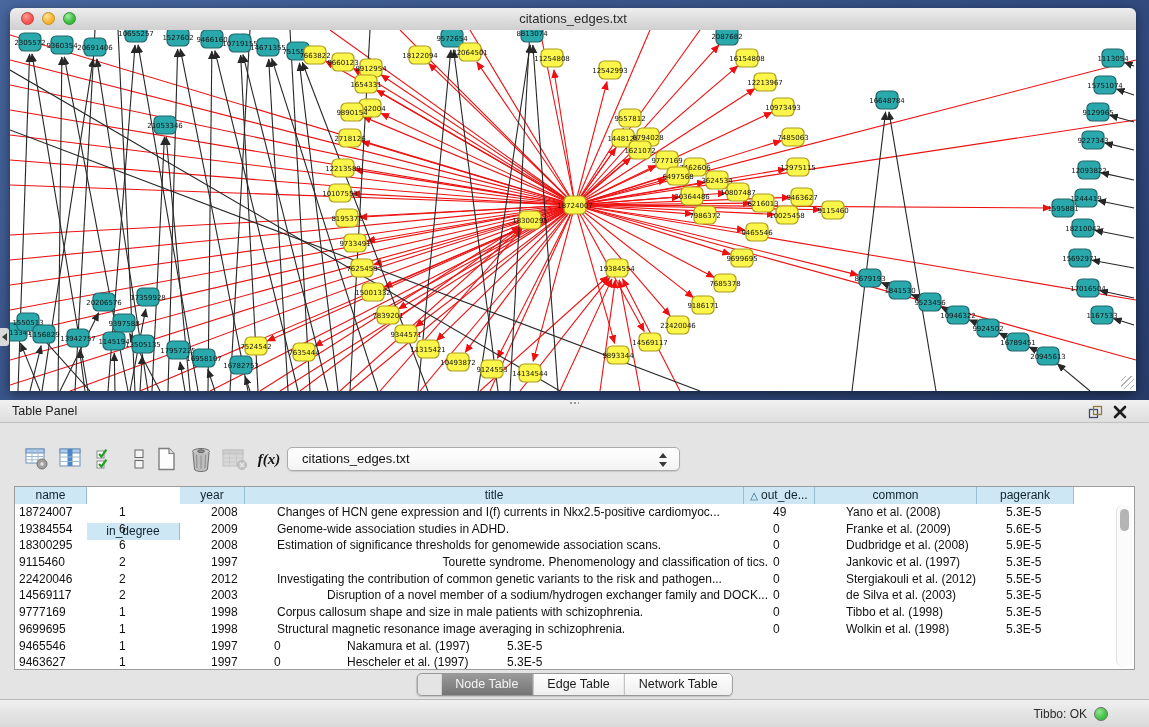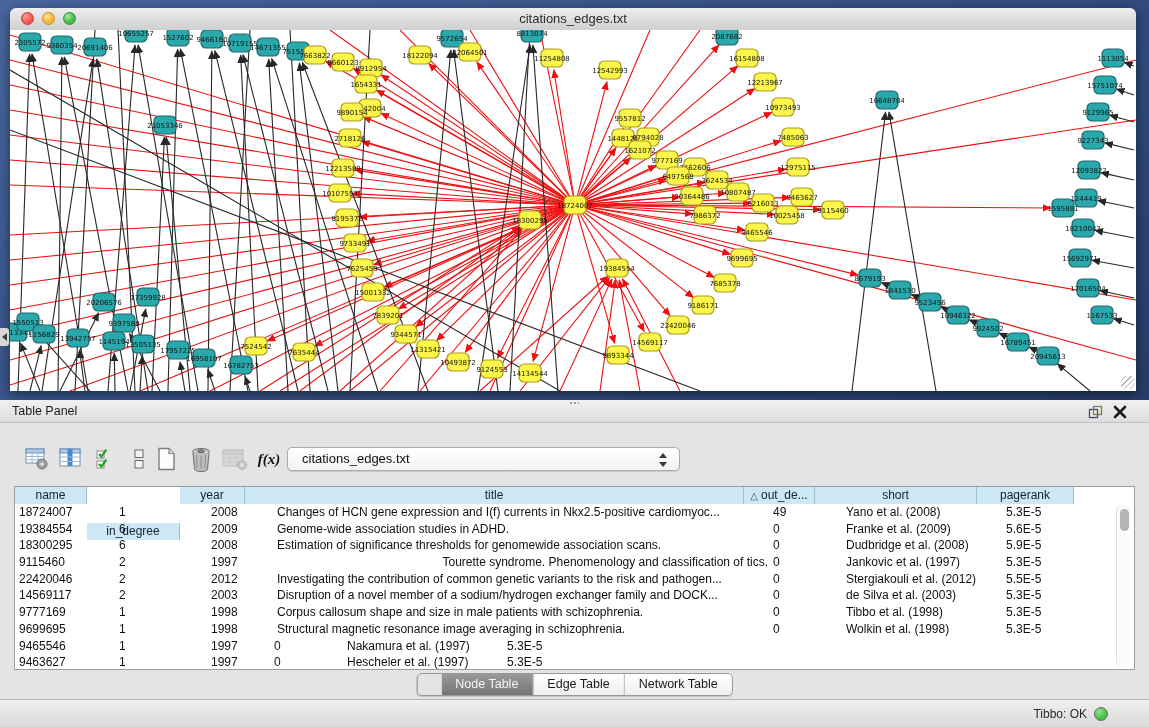--- a/index.html
+++ b/index.html
@@ -559,21 +559,21 @@
     </div>
   </div>
 
   <div class="tablewrap">
     <div class="thead" id="thead">
         <div class="th" style="width: 72px;">name</div>
         <div class="th" style="width: 93px; margin-top: 36px;">in_degree</div>
         <div class="th" style="width: 65px;">year</div>
         <div class="th" style="width: 499px;">title</div>
         <div class="th" style="width: 71px;"><span class="sort">△</span>out_de...</div>
-        <div class="th" style="width: 162px;">short</div>
+        <div class="th" style="width: 162px;">common</div>
         <div class="th" style="width: 97px;">pagerank</div>
       </div>
     <div class="tbody" id="tbody">
         <div class="tr">
           <div class="td" style="width: 96px; padding-left: 4px;">18724007</div>
           <div class="td" style="width: 93px; padding-left: 8px;">1</div>
           <div class="td" style="width: 65px; padding-left: 7px;">2008</div>
           <div class="td" style="width: 499px; padding-left: 8px;">Changes of HCN gene expression and I(f) currents in Nkx2.5-positive cardiomyoc...</div>
           <div class="td" style="width: 71px; padding-left: 5px;">49</div>
           <div class="td" style="width: 162px; padding-left: 7px;">Yano et al. (2008)</div>
@@ -612,21 +612,21 @@
           <div class="td" style="width: 65px; padding-left: 7px;">2012</div>
           <div class="td" style="width: 499px; padding-left: 8px;">Investigating the contribution of common genetic variants to the risk and pathogen...</div>
           <div class="td" style="width: 71px; padding-left: 5px;">0</div>
           <div class="td" style="width: 162px; padding-left: 7px;">Stergiakouli et al. (2012)</div>
           <div class="td" style="width: 97px; padding-left: 5px;">5.5E-5</div>
         </div>
         <div class="tr">
           <div class="td" style="width: 96px; padding-left: 4px;">14569117</div>
           <div class="td" style="width: 93px; padding-left: 8px;">2</div>
           <div class="td" style="width: 65px; padding-left: 7px;">2003</div>
-          <div class="td" style="width: 499px; padding-left: 8px;">Disruption of a novel member of a sodium/hydrogen exchanger family and DOCK...</div>
+          <div class="td" style="width: 499px; padding-left: 8px; text-align: right;">Disruption of a novel member of a sodium/hydrogen exchanger family and DOCK...</div>
           <div class="td" style="width: 71px; padding-left: 5px;">0</div>
           <div class="td" style="width: 162px; padding-left: 7px;">de Silva et al. (2003)</div>
           <div class="td" style="width: 97px; padding-left: 5px;">5.3E-5</div>
         </div>
         <div class="tr">
           <div class="td" style="width: 96px; padding-left: 4px;">9777169</div>
           <div class="td" style="width: 93px; padding-left: 8px;">1</div>
           <div class="td" style="width: 65px; padding-left: 7px;">1998</div>
           <div class="td" style="width: 499px; padding-left: 8px;">Corpus callosum shape and size in male patients with schizophrenia.</div>
           <div class="td" style="width: 71px; padding-left: 5px;">0</div>

